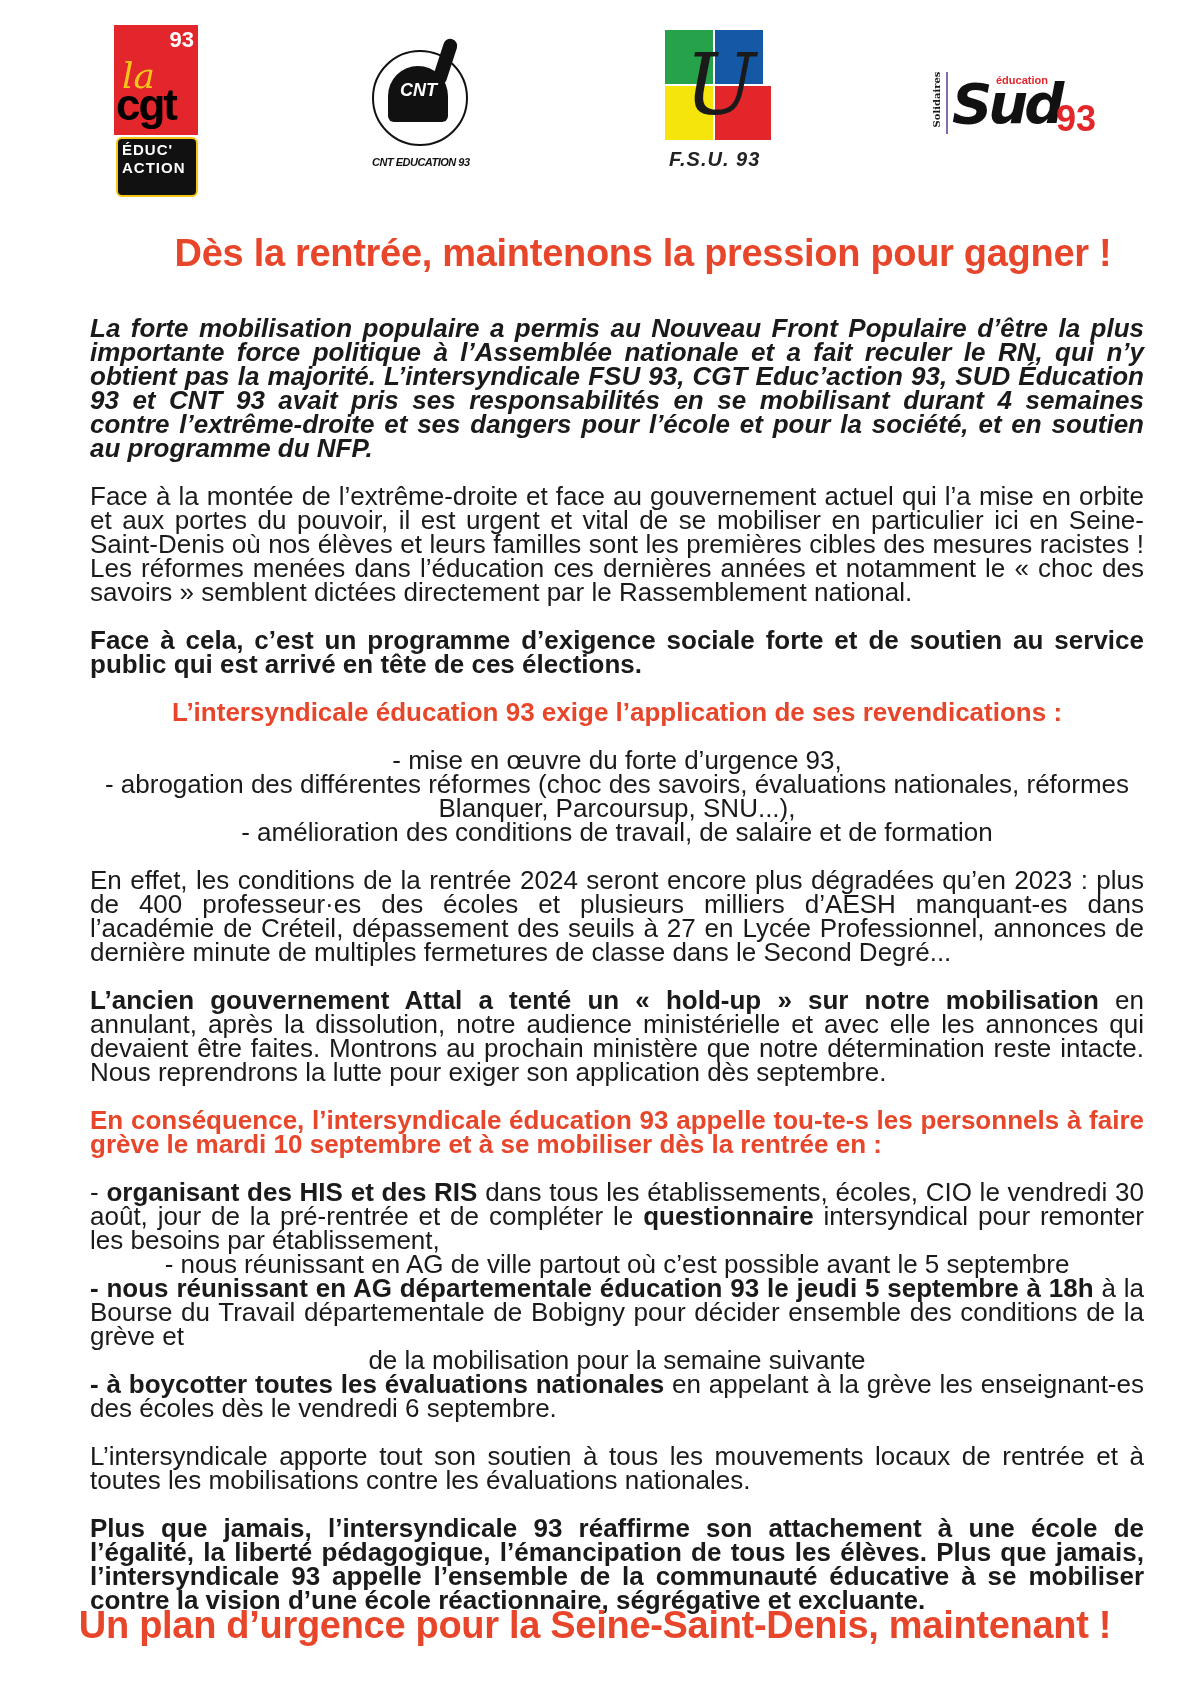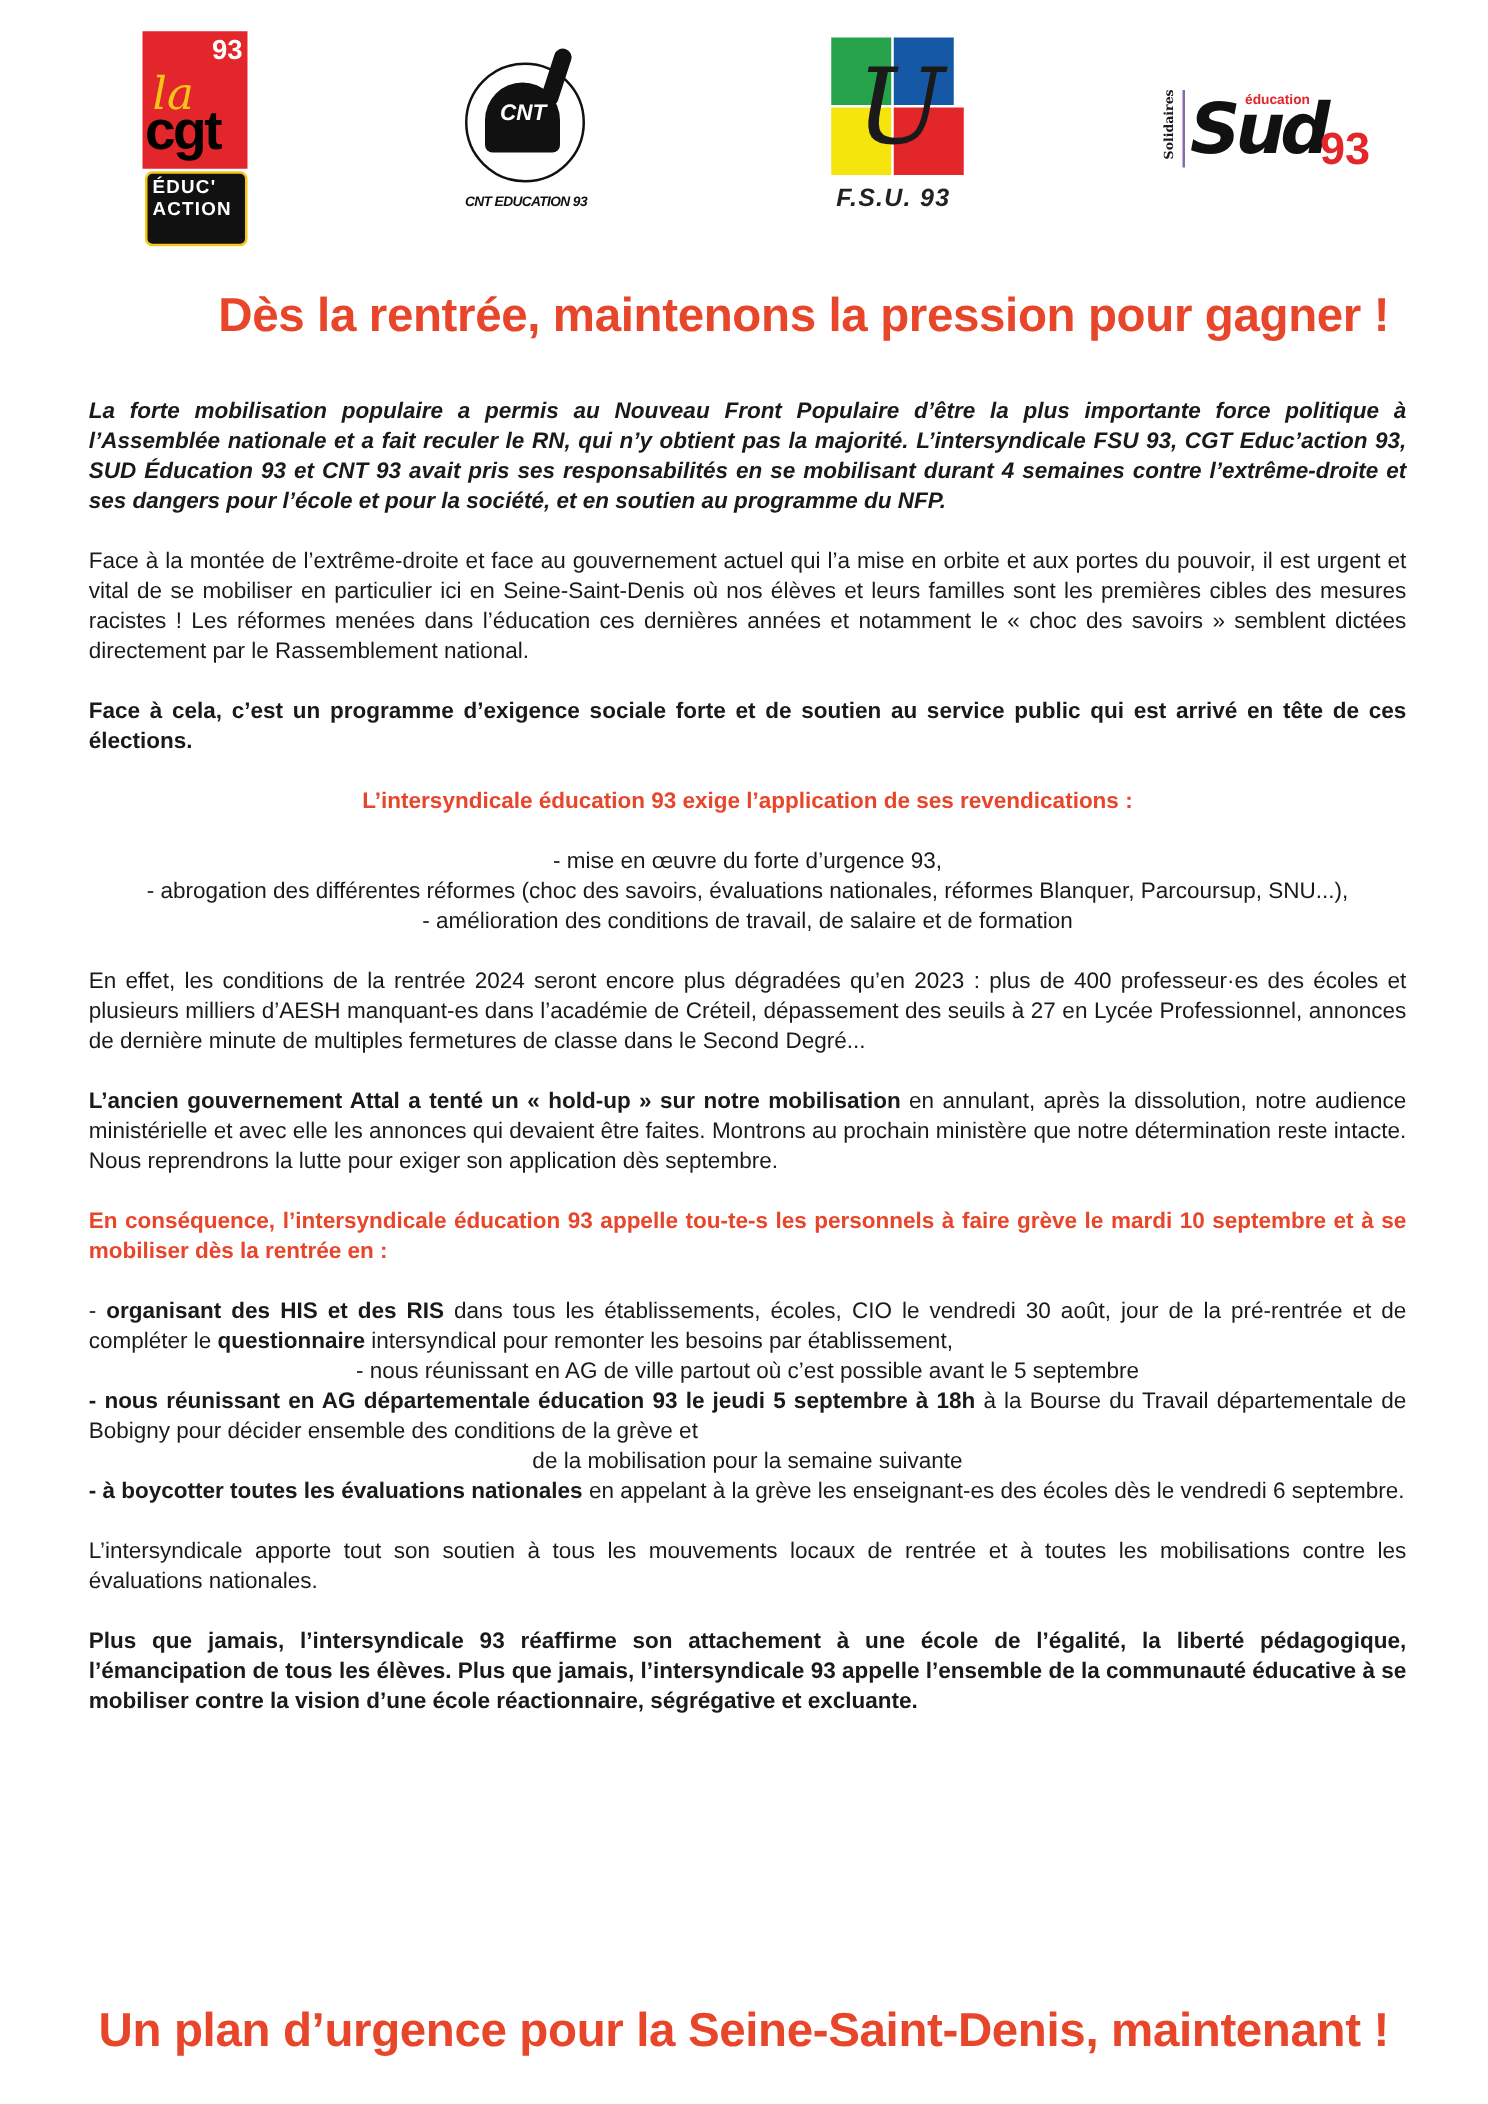--- a/index.html
+++ b/index.html
@@ -36,21 +36,21 @@
   .sud-sol { position:absolute; left:0; top:4px; width:16px; height:62px; border-right:2px solid #8a6aa8; }
   .sud-sol span { position:absolute; left:-22px; top:22px; transform:rotate(-90deg); font-family:"DejaVu Serif", serif; font-size:10px; font-weight:bold; white-space:nowrap; }
   .sud-educ { position:absolute; left:66px; top:6px; font-size:11px; color:#e2262a; font-weight:bold; }
   .sud-word { position:absolute; left:22px; top:6px; font-size:56px; font-weight:bold; font-style:italic; color:#111; letter-spacing:-4px; line-height:60px; font-family:"DejaVu Sans", sans-serif; }
   .sud-93 { position:absolute; left:126px; top:30px; font-size:36px; font-weight:bold; color:#e2262a; }
 
   .red { color:#e8462b; }
   .title { position:absolute; left:0; width:1190px; text-align:center; font-size:38px; font-weight:bold; color:#e8462b; letter-spacing:-0.3px; }
   .title.top { top:232px;padding-left:48px; }
   .title.bottom { top:1604px; }
-  .content { position:absolute; left:71px; top:316px; width:1054px; font-size:18px; line-height:24px; text-align:justify; }
+  .content { position:absolute; left:90px; top:316px; width:1054px; font-size:26px; line-height:24px; text-align:justify; }
   .content p { margin:0 0 24px 0; }
   .b { font-weight:bold; }
   .i { font-style:italic; }
   .nojust { text-align:center; }
   .content .list-line { display:block; }
 </style>
 </head>
 <body>
 
 <div class="logos">

